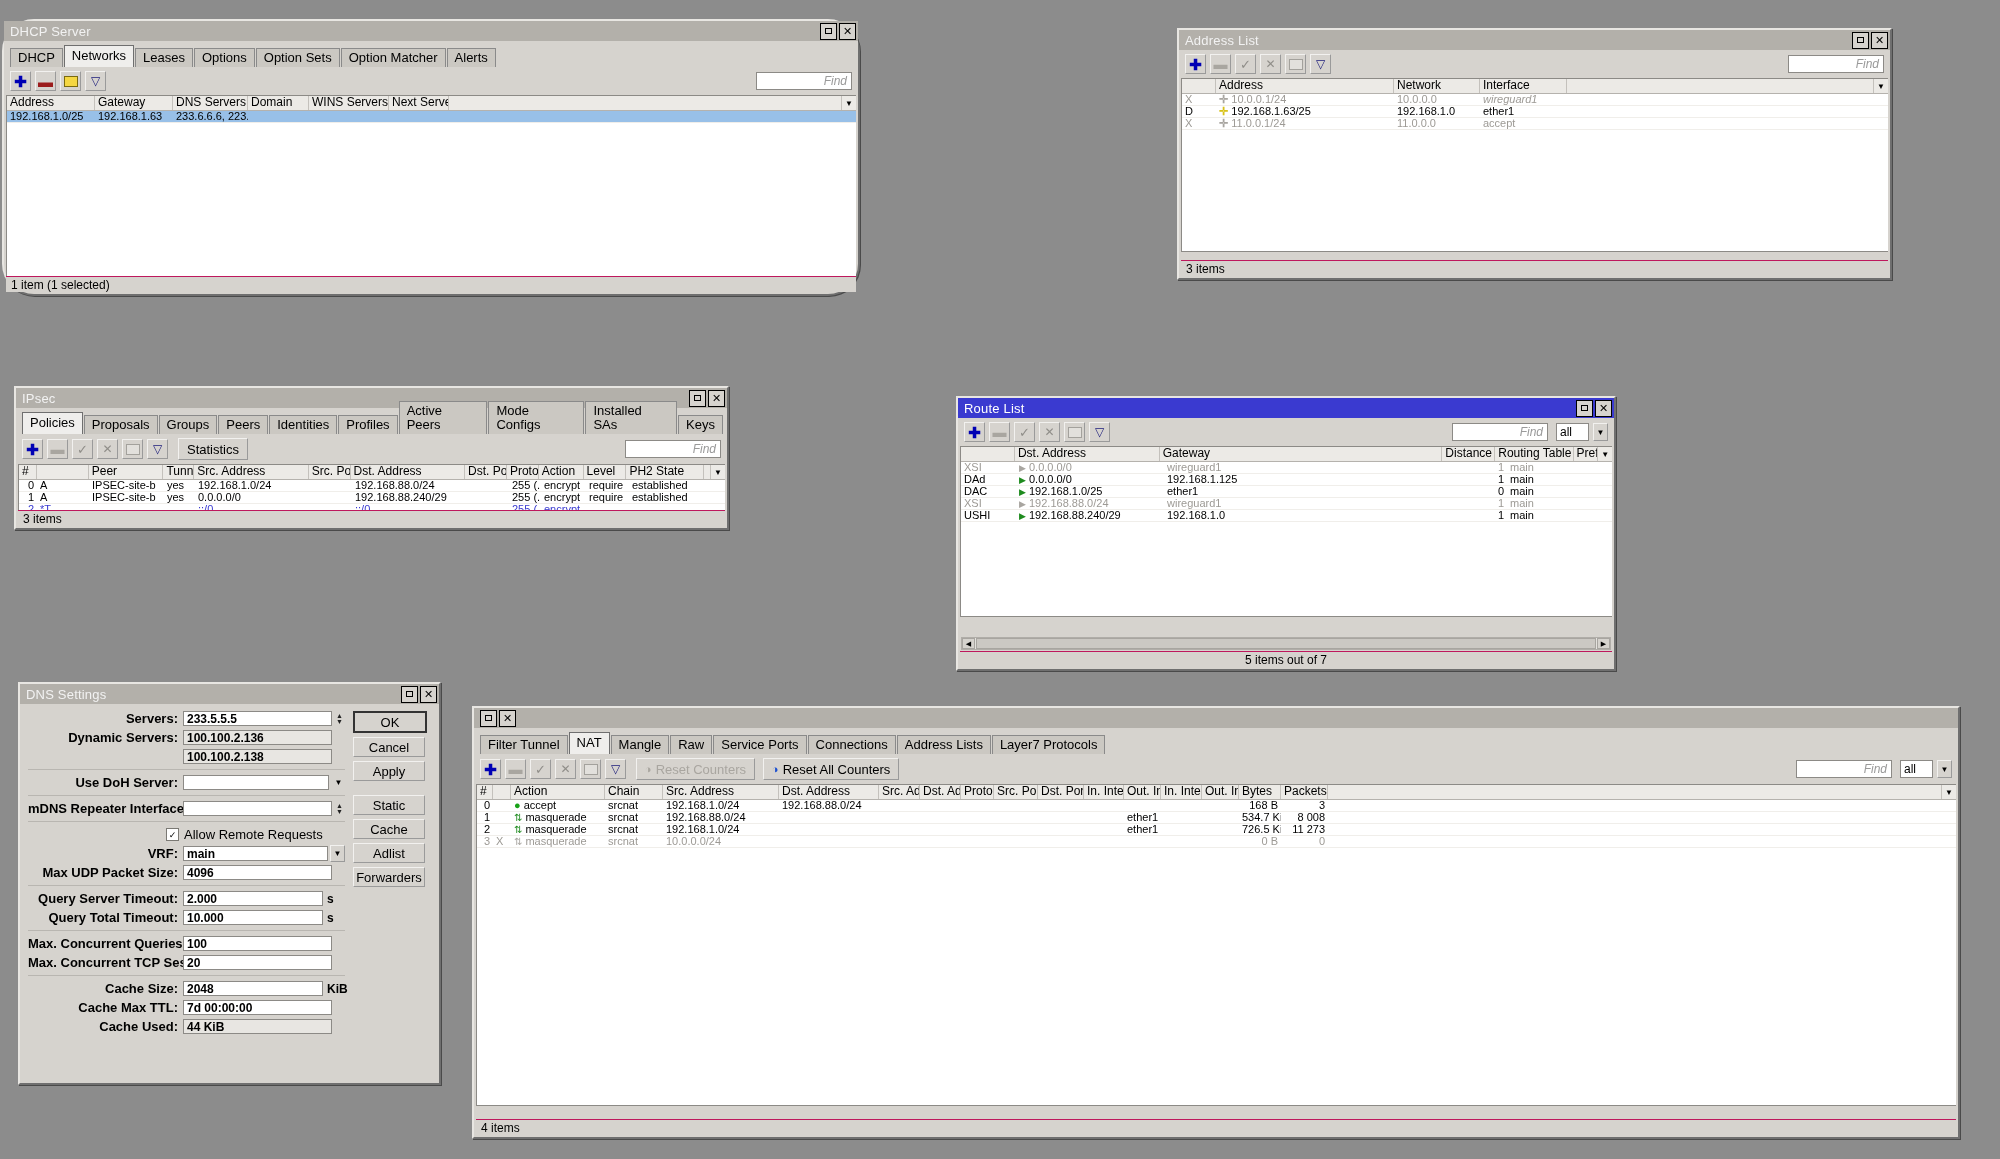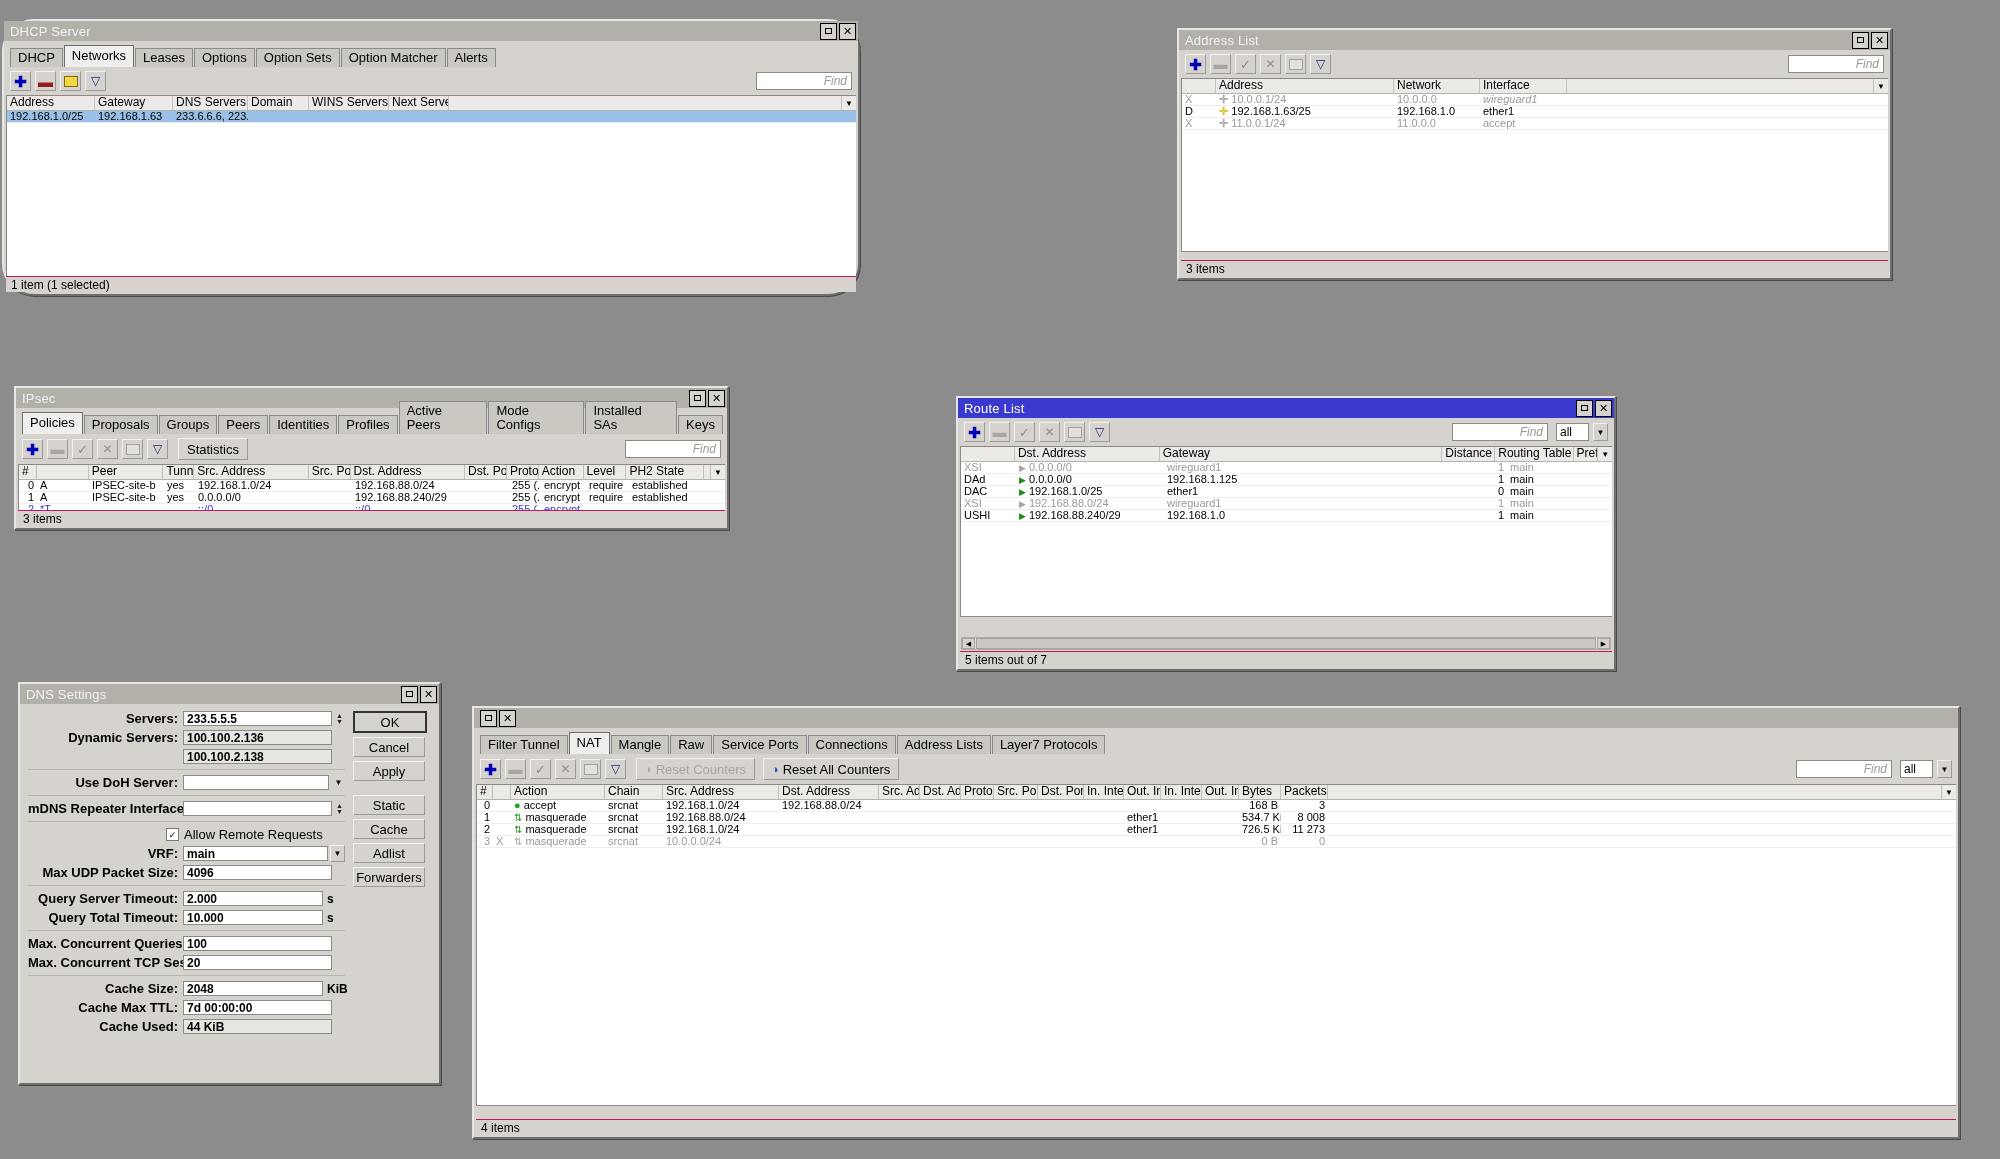--- a/index.html
+++ b/index.html
@@ -516,21 +516,21 @@
       <div class="gc" style="width:25px"></div>
     </div>
   </div>
 
   <div class="scrollh" style="position:absolute;left:3px;right:3px;bottom:19px;">
     <div class="scrollbtn">◀</div>
     <div class="scrollthumb" style="flex:1;margin:0 1px;"></div>
     <div class="scrollbtn">▶</div>
   </div>
 
-  <div class="status" style="position:absolute;left:2px;right:2px;bottom:2px;">
+  <div class="status" style="position:absolute;left:2px;right:2px;bottom:2px;justify-content:center;">
     <span>5 items out of 7</span>
   </div>
 </div>
 
 <div class="win" style="left:18px;top:682px;width:423px;height:403px;">
   <div class="titlebar">
     <span class="ttl">DNS Settings</span>
     <span class="winbtns">
       <span class="winbtn">
           <span class="sq"></span>

